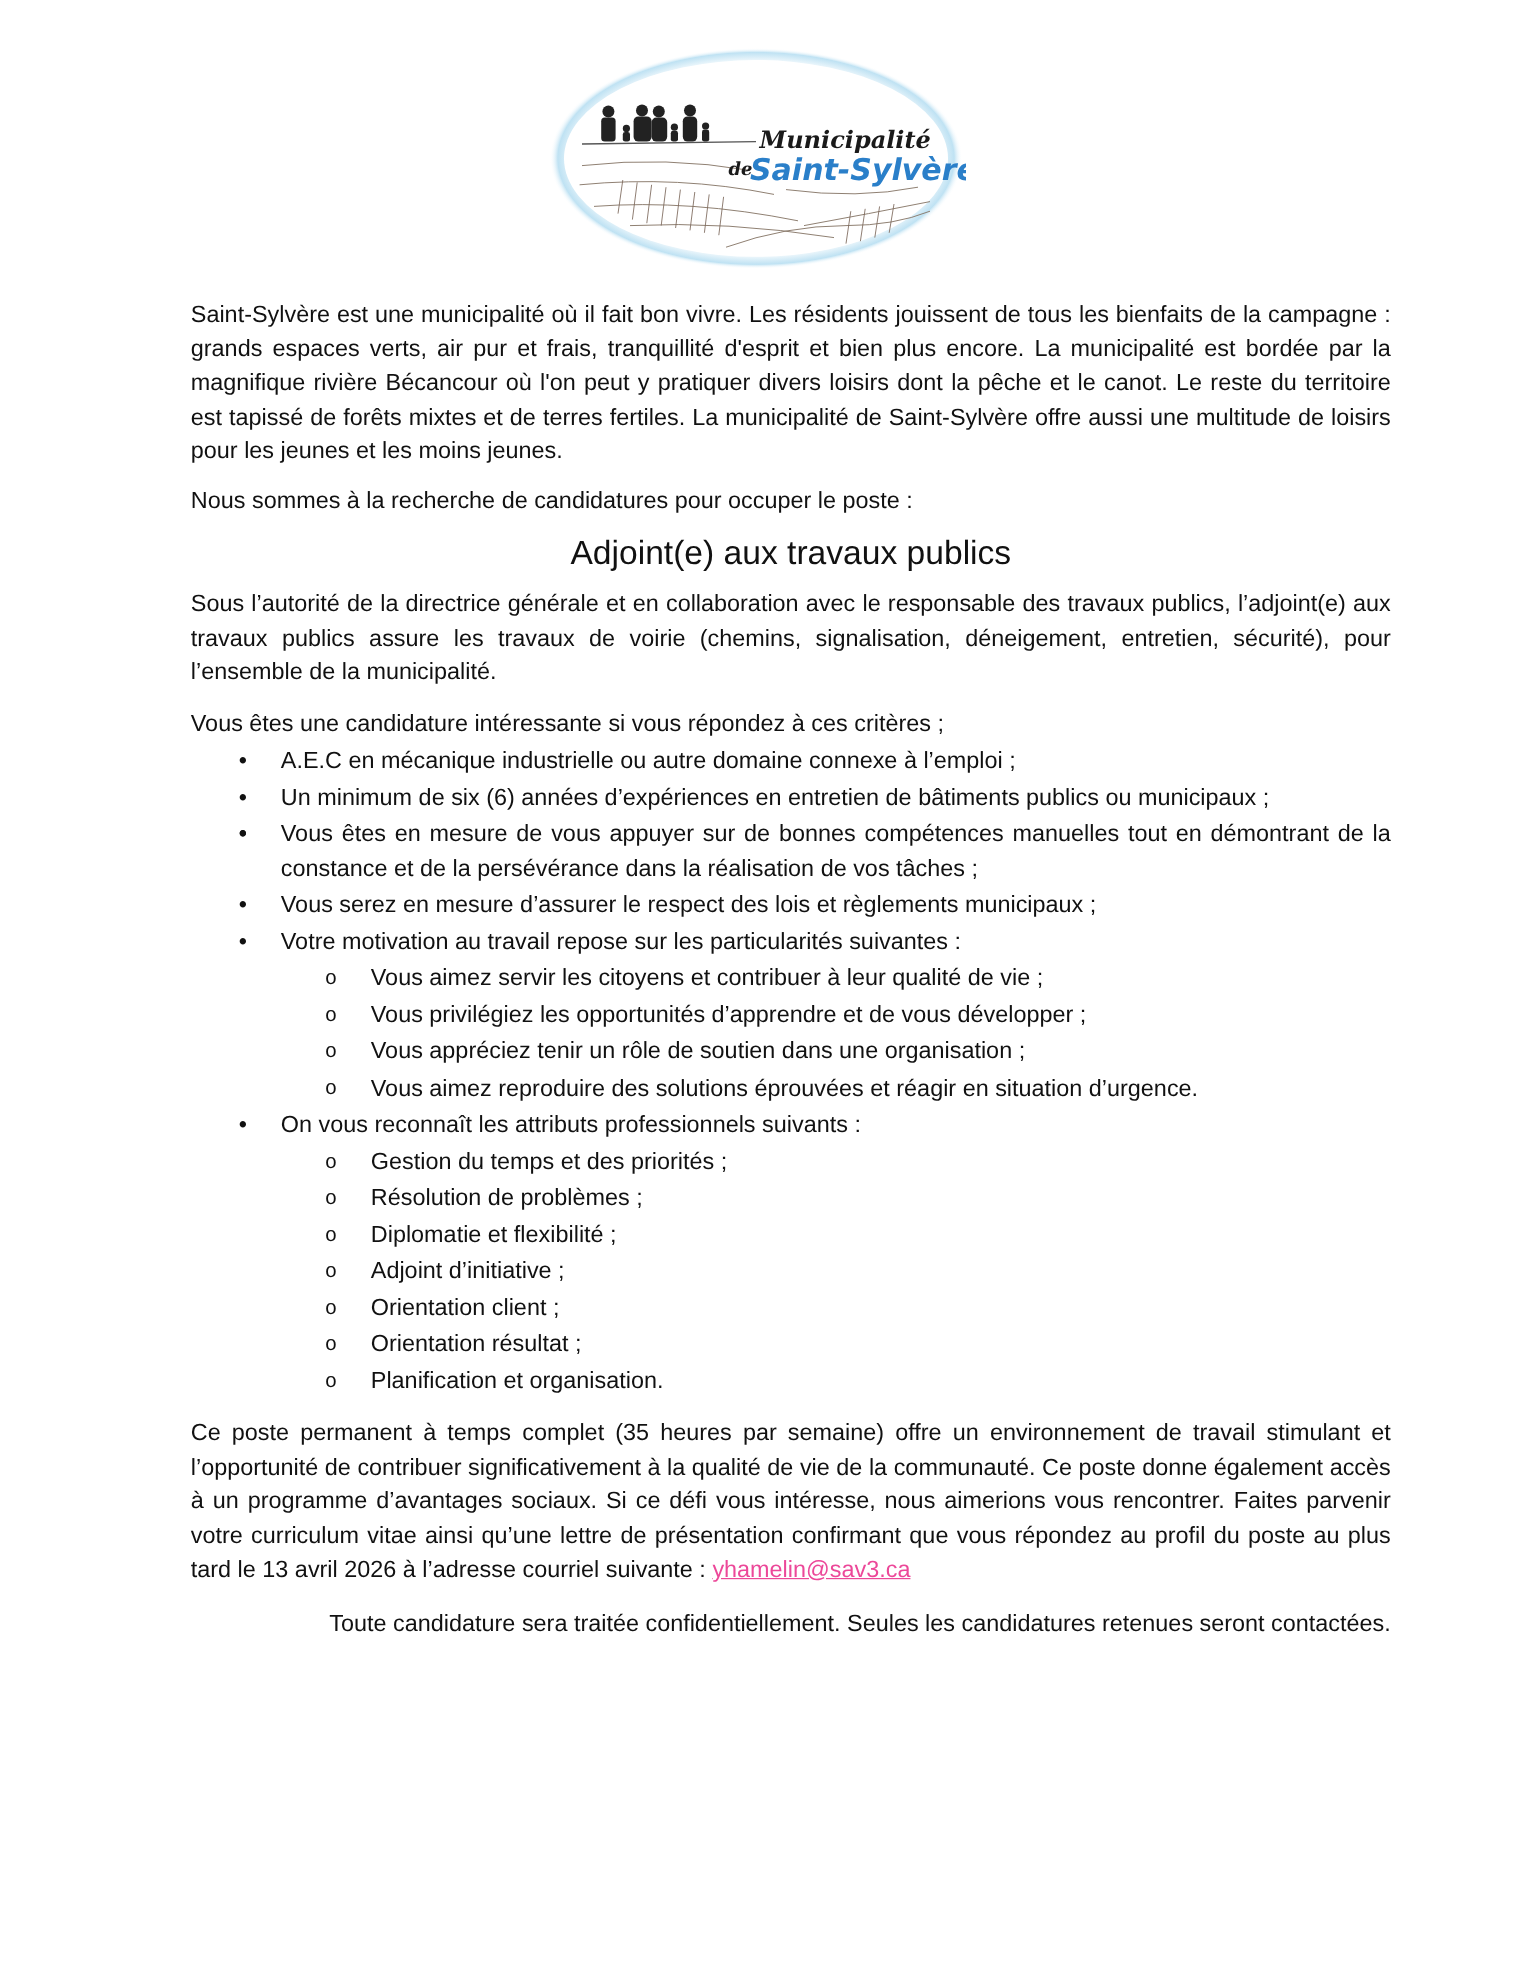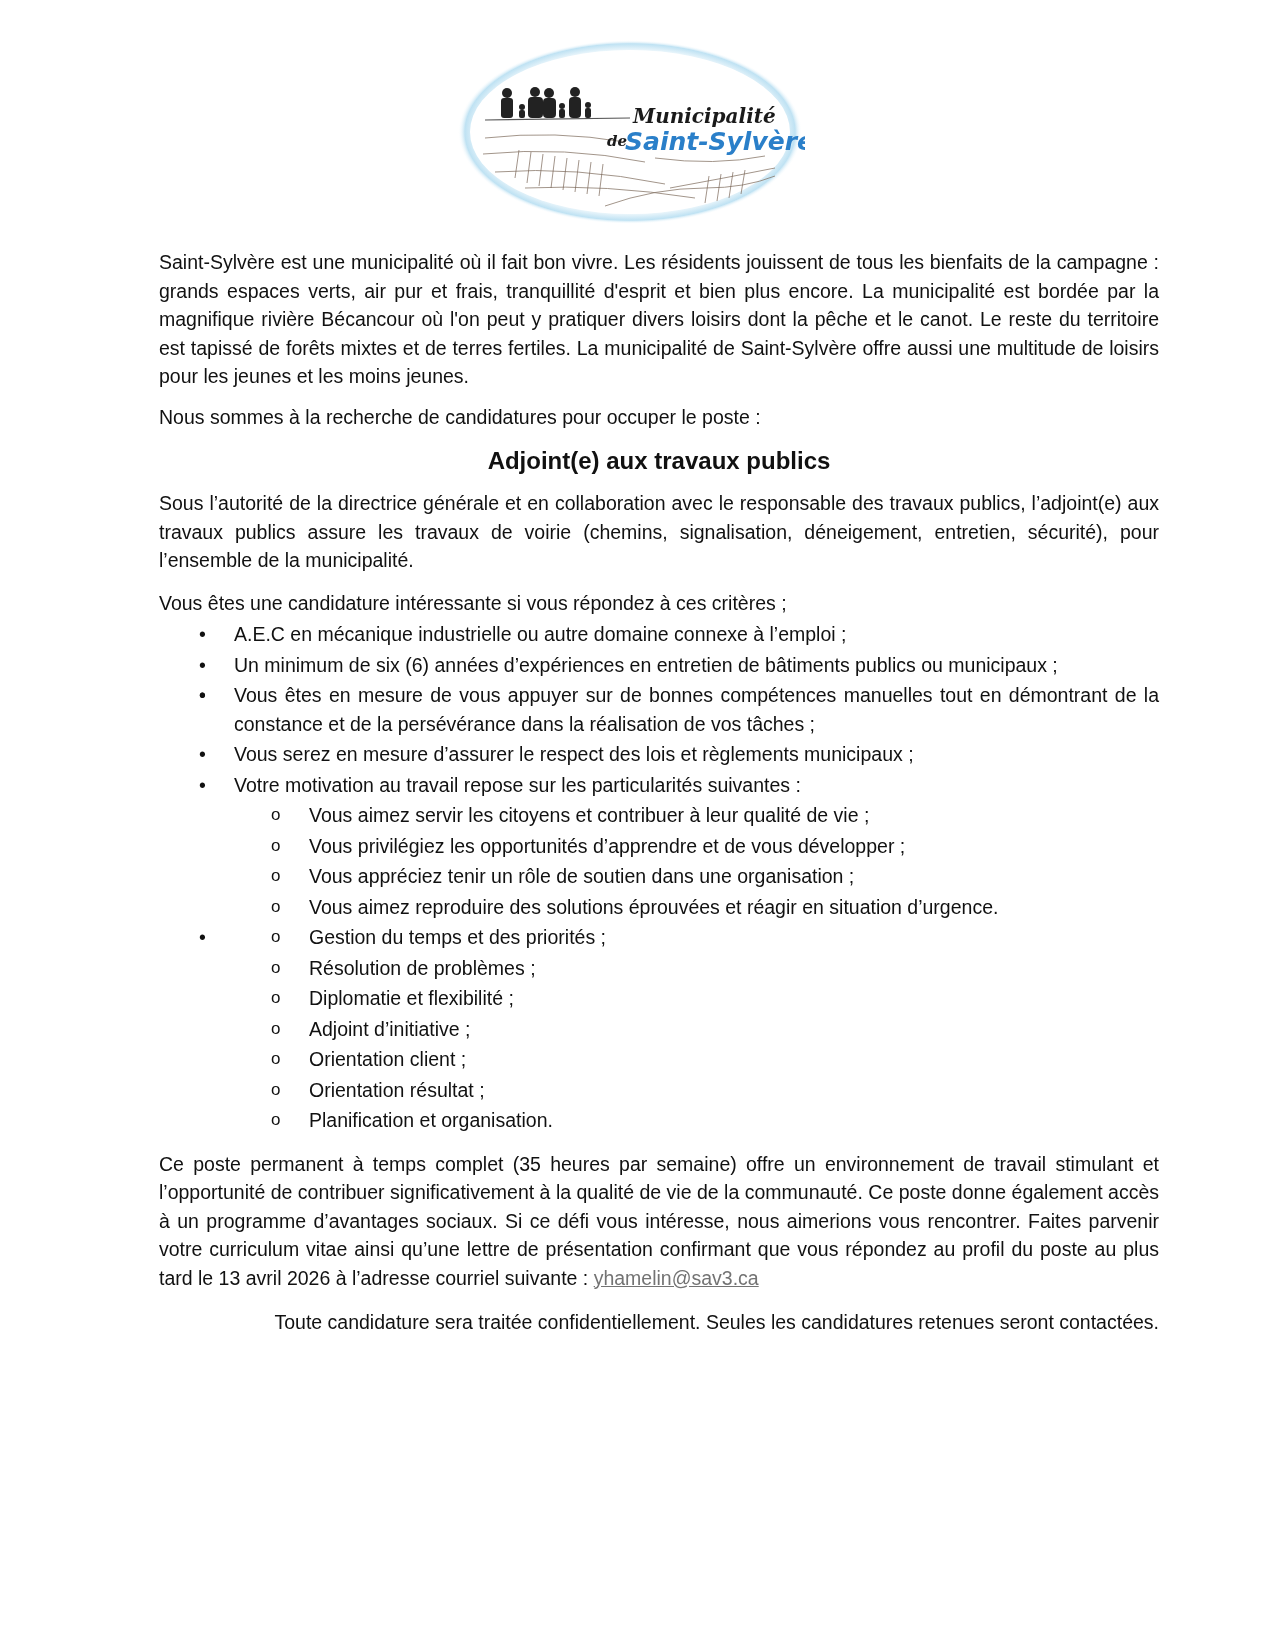--- a/index.html
+++ b/index.html
@@ -6,30 +6,30 @@
     body { width: 1275px; height: 1650px; position: relative; overflow: hidden;
            font-family: "Liberation Sans", sans-serif; color: #111111; }
     .logo-wrap { position: absolute; left: 455px; top: 38px; width: 350px; height: 188px; }
     .logo-wrap svg { width: 100%; height: 100%; display: block; }
     .content { position: absolute; left: 135px; top: 248px; width: 1000px;
                font-size: 19.5px; line-height: 28.5px; margin-left: 24px; }
     p { margin: 0; }
     .justify { text-align: justify; }
     .gap-sm { margin-top: 12px; }
     .gap-md { margin-top: 14px; }
-    .title { text-align: center; font-weight: bold; font-size: 24px; line-height: 32px;
+    .title { text-align: center; font-weight: normal; font-size: 28px; line-height: 32px;
              margin-top: 14px; margin-bottom: 12px; }
     ul.l1 { list-style: none; margin: 2px 0 0 0; padding: 0; }
     ul.l1 > li { position: relative; padding-left: 75px; line-height: 30.5px; }
     ul.l1 > li > .bullet { position: absolute; left: 40px; top: 0; }
     ul.l2 { list-style: none; margin: 0; padding: 0; }
     ul.l2 > li { position: relative; padding-left: 75px; line-height: 30.5px; }
     ul.l2 > li > .bullet { position: absolute; left: 37px; top: 0; font-size: 17px; }
     .bullet { display: inline-block; }
-    .email { color: #737373; }
+    .email { color: #ec4899; }
     .footer { text-align: right; margin-top: 16px; }
   </style>
 </head>
 <body>
 
 <div class="logo-wrap">
   <svg viewBox="0 0 350 188" xmlns="http://www.w3.org/2000/svg">
     <defs>
       <radialGradient id="rim" cx="50%" cy="50%" r="50%">
         <stop offset="86%" stop-color="#ffffff"></stop>
@@ -102,21 +102,21 @@
     <li class="justify" style="line-height:28.5px;margin:1px 0;"><span class="bullet">•</span><span>Vous êtes en mesure de vous appuyer sur de bonnes compétences manuelles tout en démontrant de la constance et de la persévérance dans la réalisation de vos tâches ;</span></li>
     <li><span class="bullet">•</span><span>Vous serez en mesure d’assurer le respect des lois et règlements municipaux ;</span></li>
     <li><span class="bullet">•</span><span>Votre motivation au travail repose sur les particularités suivantes :</span>
       <ul class="l2">
         <li><span class="bullet">o</span><span>Vous aimez servir les citoyens et contribuer à leur qualité de vie ;</span></li>
         <li><span class="bullet">o</span><span>Vous privilégiez les opportunités d’apprendre et de vous développer ;</span></li>
         <li><span class="bullet">o</span><span>Vous appréciez tenir un rôle de soutien dans une organisation ;</span></li>
         <li><span class="bullet">o</span><span>Vous aimez reproduire des solutions éprouvées et réagir en situation d’urgence.</span></li>
       </ul>
     </li>
-    <li><span class="bullet">•</span>
+    <li><span class="bullet">•</span><span>On vous reconnaît les attributs professionnels suivants :</span>
       <ul class="l2">
         <li><span class="bullet">o</span><span>Gestion du temps et des priorités ;</span></li>
         <li><span class="bullet">o</span><span>Résolution de problèmes ;</span></li>
         <li><span class="bullet">o</span><span>Diplomatie et flexibilité ;</span></li>
         <li><span class="bullet">o</span><span>Adjoint d’initiative ;</span></li>
         <li><span class="bullet">o</span><span>Orientation client ;</span></li>
         <li><span class="bullet">o</span><span>Orientation résultat ;</span></li>
         <li><span class="bullet">o</span><span>Planification et organisation.</span></li>
       </ul>
     </li>

